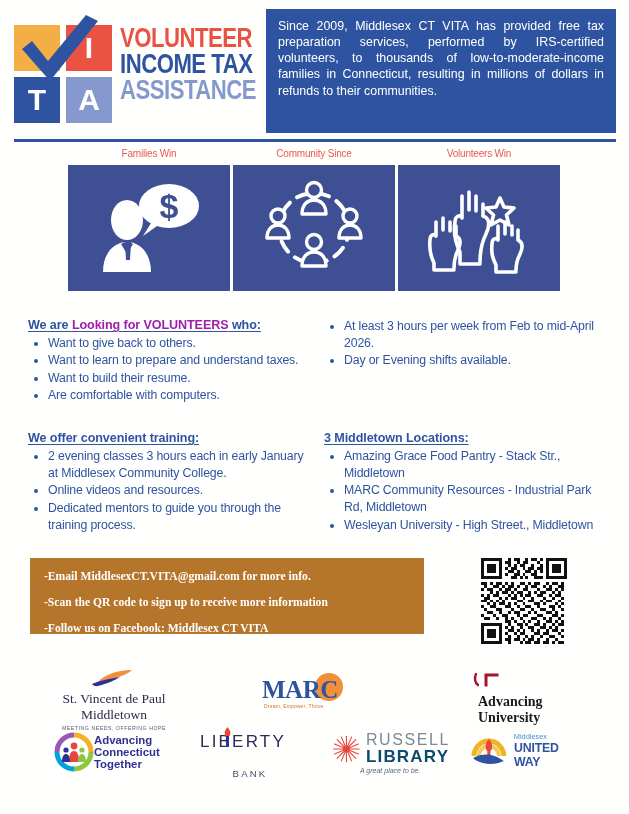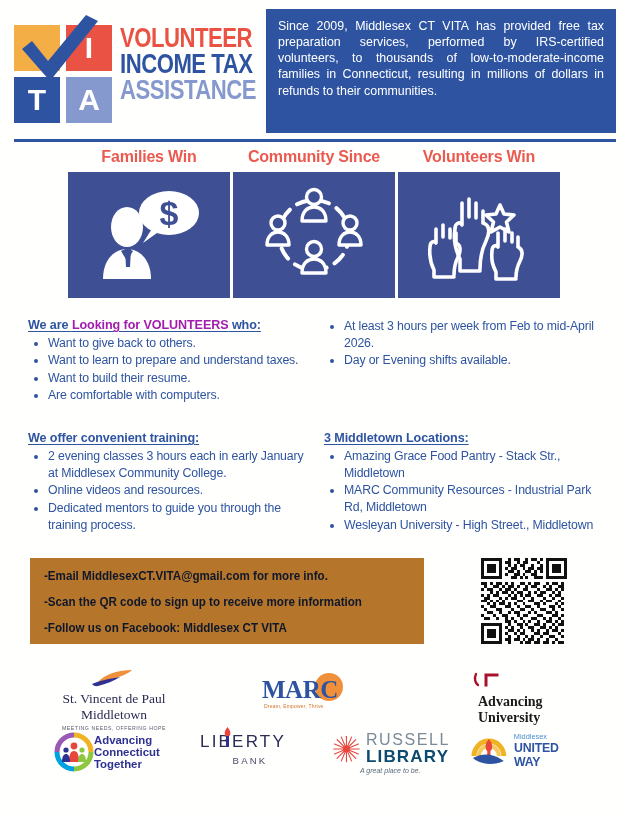--- a/index.html
+++ b/index.html
@@ -99,22 +99,22 @@
     left: 0; top: 148px;
     width: 629px; height: 152px;
   }
   .panel { position: absolute; top: 0; width: 162px; }
   .panel-1 { left: 68px; }
   .panel-2 { left: 233px; }
   .panel-3 { left: 398px; }
   .panel-title {
     text-align: center;
     color: #EA5A50;
-    font-weight: 700;
-    font-size: 16px;
+    font-weight: 400;
+    font-size: 10px;
     margin-bottom: 6px;
     letter-spacing: -0.2px;
   }
   .panel-box {
     width: 162px; height: 126px;
     background: #3F4F93;
     display: flex; align-items: center; justify-content: center;
   }
   .panel-box svg { display: block; }
 
@@ -143,25 +143,26 @@
 
   .sec-volunteers { left: 28px;  top: 318px; width: 280px; }
   .sec-schedule   { left: 324px; top: 318px; width: 284px; }
   .sec-training   { left: 28px;  top: 431px; width: 286px; }
   .sec-locations  { left: 324px; top: 431px; width: 284px; }
 
   
   .contact-box {
     position: absolute;
     left: 30px; top: 558px;
-    width: 394px; height: 86px;
+    width: 394px; height: 76px;
     background: #B5762C;
     box-sizing: border-box;
     padding: 11px 14px;
-    color: #0f172a;
+    color: #ffffff;
+    font-family: Liberation Serif, serif;
   }
   .contact-line {
     font-size: 13.2px;
     font-weight: 700;
     line-height: 1.0;
     margin-bottom: 13px;
     transform: scaleX(0.88);
     transform-origin: left center;
     white-space: nowrap;
   }
@@ -227,21 +228,21 @@
     color: #2E3192;
     font-weight: 700;
     font-size: 11.4px;
     line-height: 1.08;
   }
   .lib-sub {
     text-align: center;
     color: #4a4a6a;
     font-size: 9.6px;
     letter-spacing: 2.2px;
-    margin-top: 1px;
+    margin-top: 14px;
   }
   .rus-tag {
     color: #5a6a7a;
     font-size: 7px;
     font-style: italic;
     margin-top: 1px;
     padding-left: 28px;
   }
   .uw-small {
     color: #4a8fd0;

